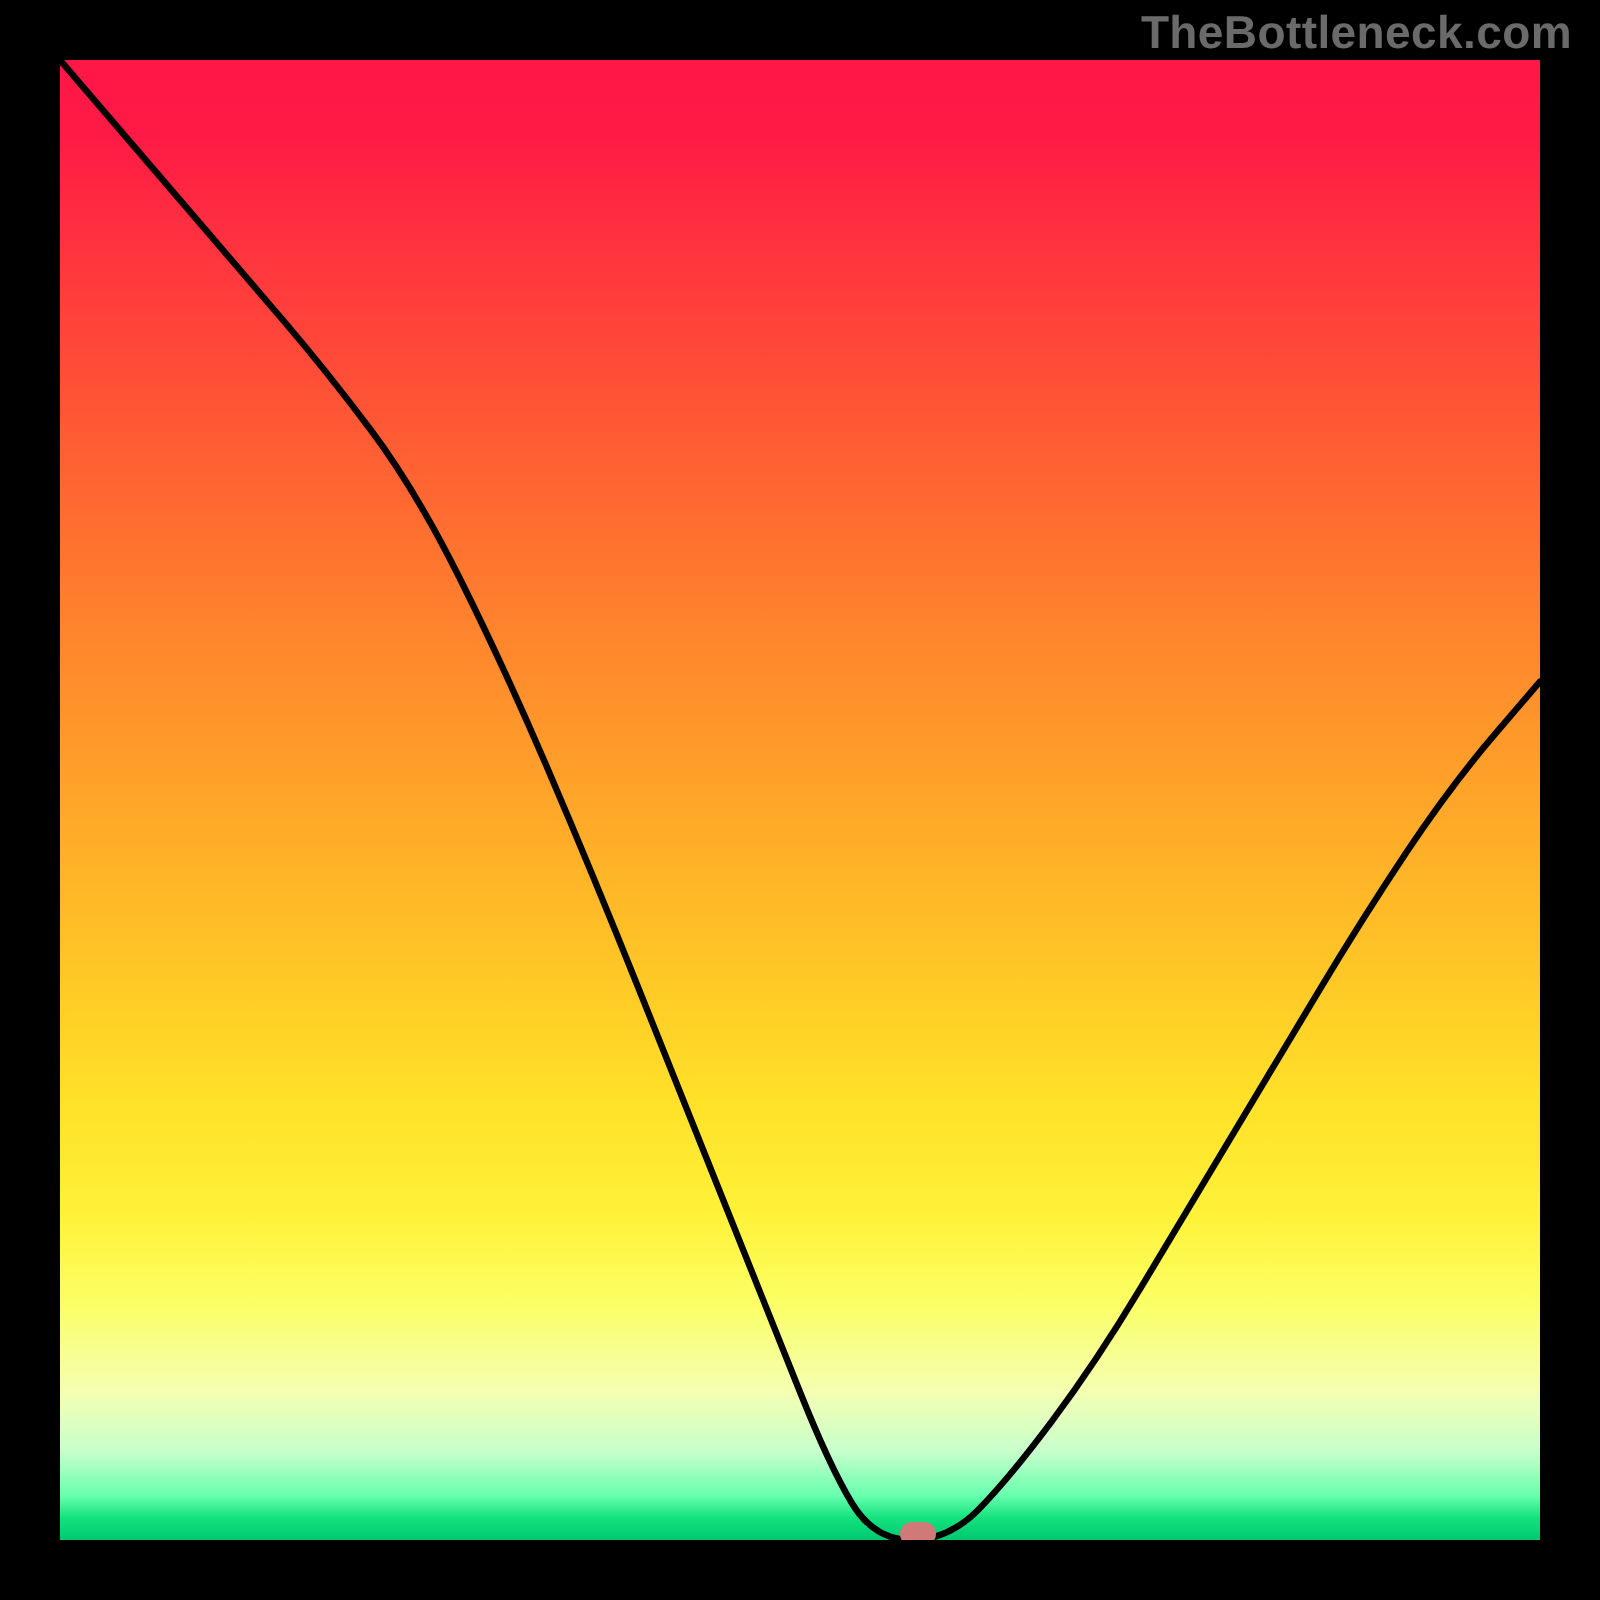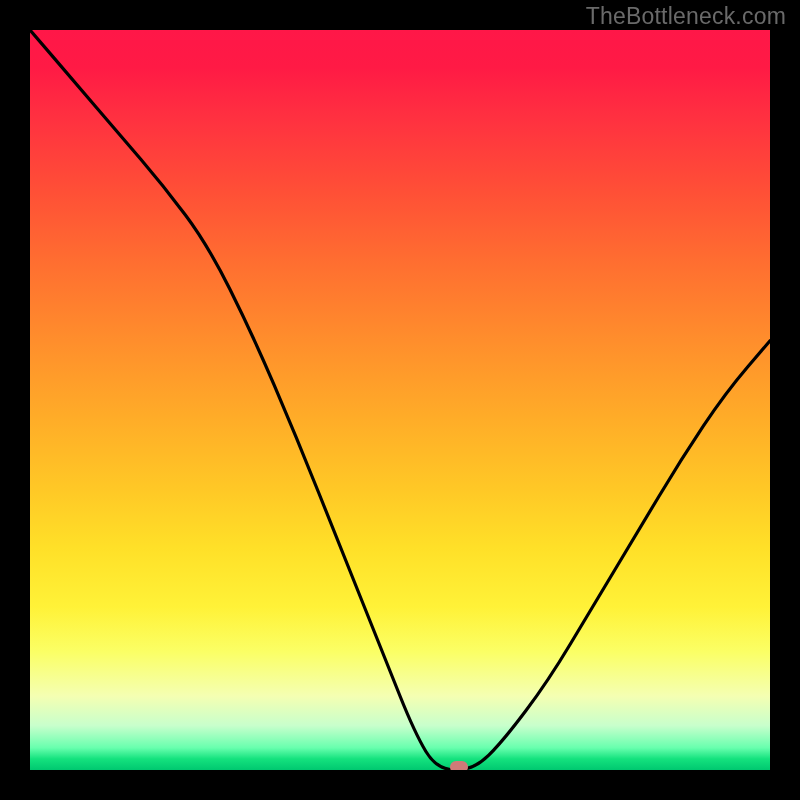--- a/index.html
+++ b/index.html
@@ -16,21 +16,21 @@
     width: 800px;
     height: 800px;
     background: #000000;
   }
   .watermark {
     position: absolute;
     top: 3px;
     right: 14px;
     color: #6a6a6a;
     font-size: 23px;
-    font-weight: 400;
+    font-weight: 700;
     z-index: 10;
     letter-spacing: 0.2px;
   }
   .plot-area {
     position: absolute;
     left: 30px;
     top: 30px;
     width: 740px;
     height: 740px;
     overflow: hidden;

